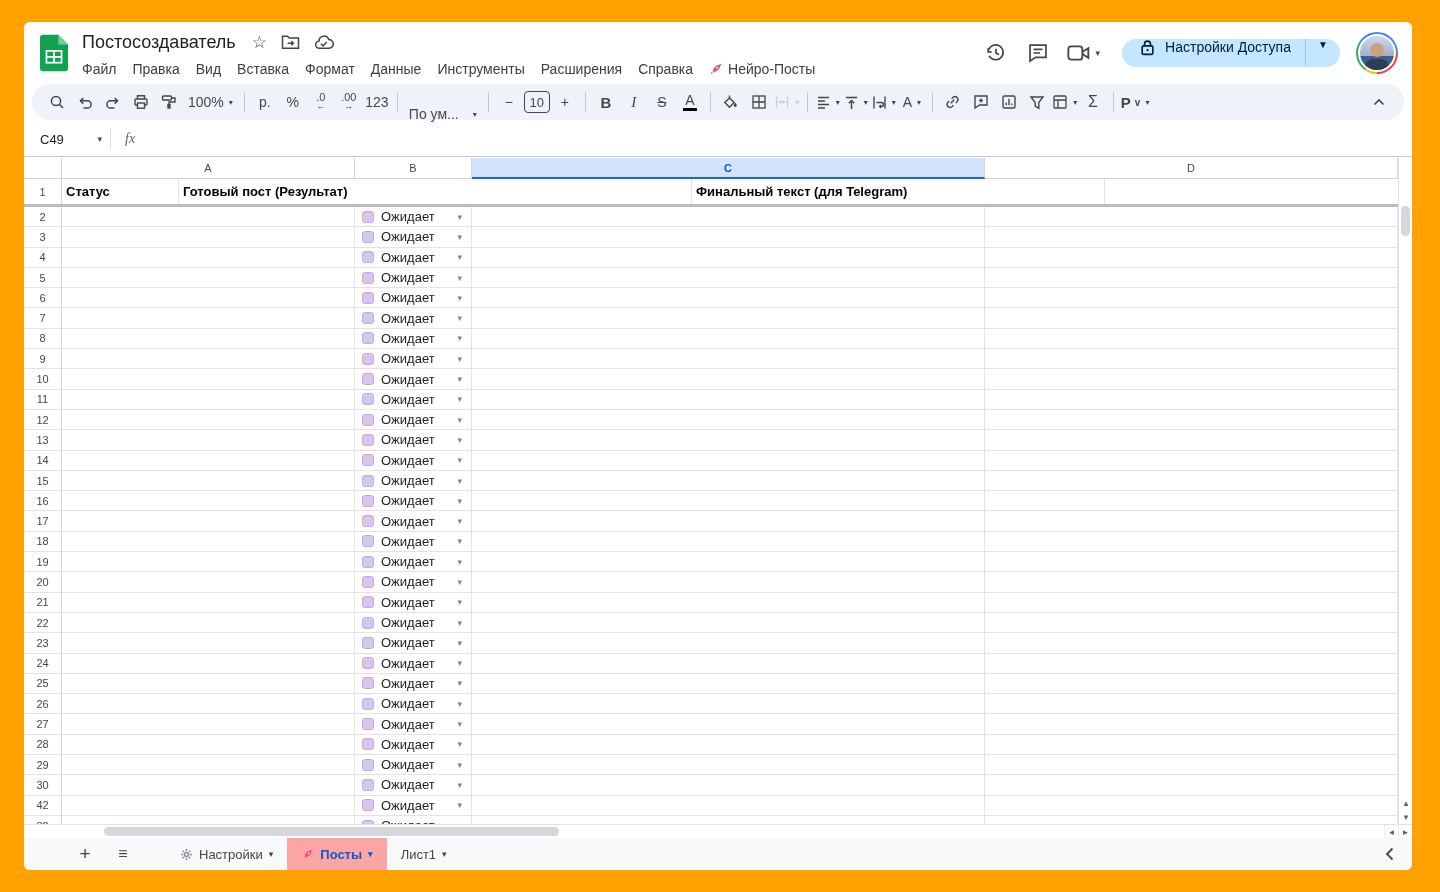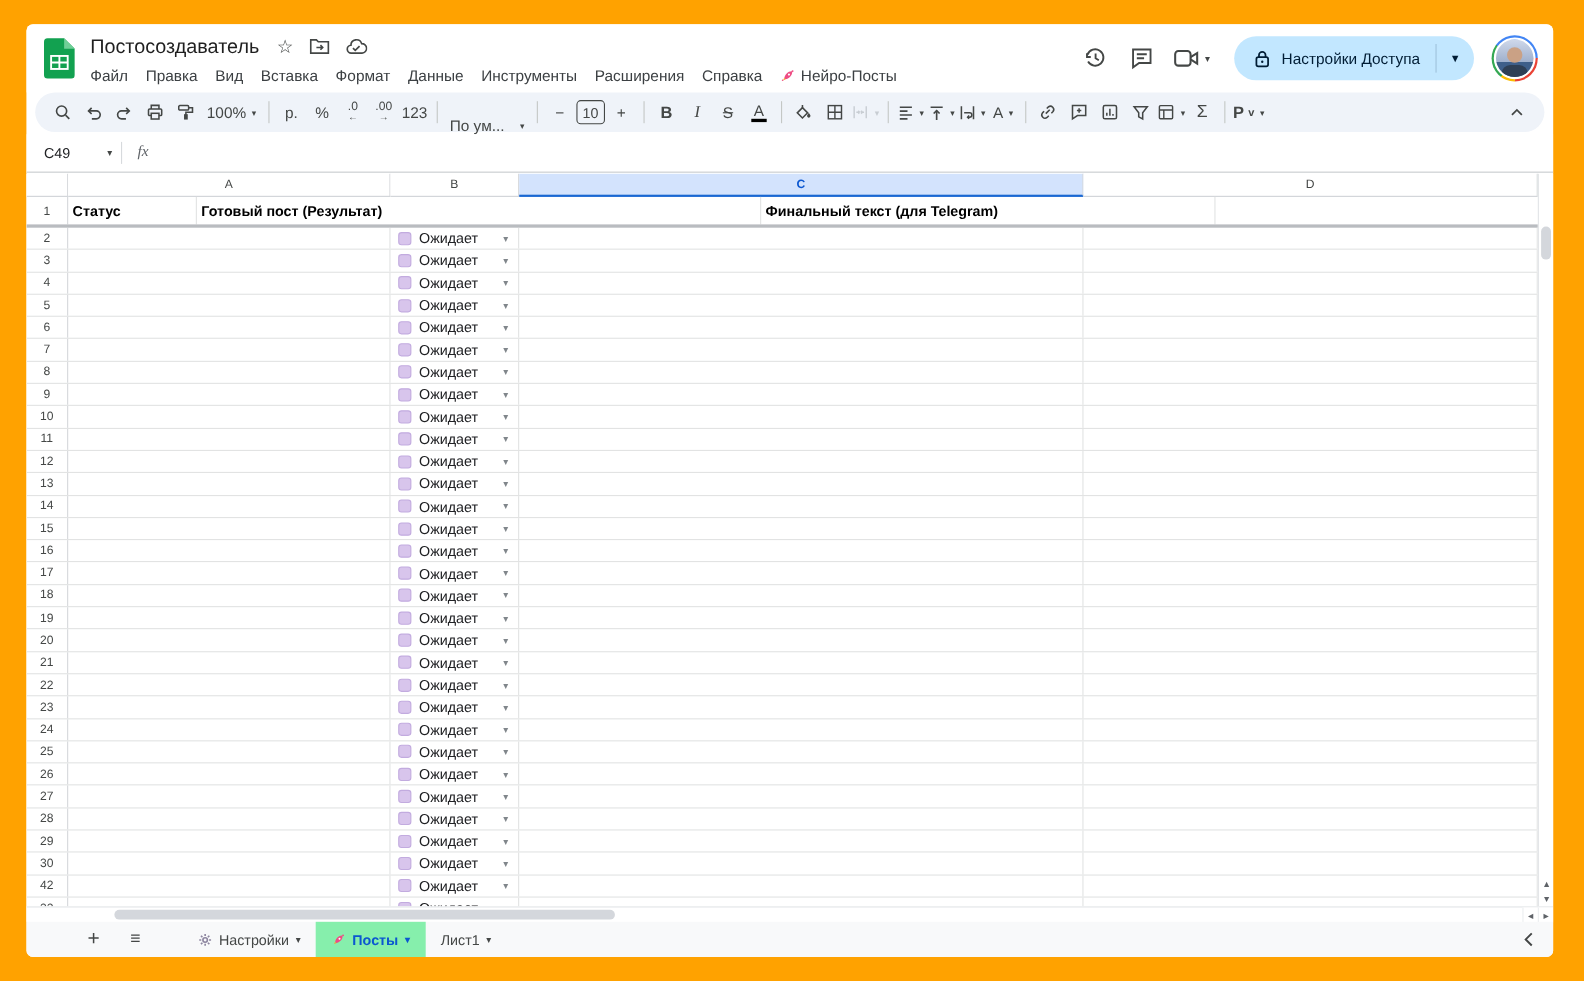--- a/index.html
+++ b/index.html
@@ -16,21 +16,21 @@
   .title-row { display:flex; align-items:center; height:28px; gap:14px; }
   .doc-title { font-size:18px; color:#1f1f1f; margin-right:2px; }
   .title-icon { color:#444746; font-size:17px; display:flex; align-items:center; }
   .menu-row { display:flex; align-items:center; height:26px; margin-left:-8px; }
   .menu-item { font-size:14px; color:#3c4043; padding:3px 8px; border-radius:4px; white-space:nowrap; }
   .menu-item.custom { display:flex; align-items:center; gap:5px; }
   .appbar-right { position:absolute; right:14px; top:0; height:62px; display:flex; align-items:center; gap:16px; }
   .round-icon { width:26px; height:26px; display:flex; align-items:center; justify-content:center; color:#444746; }
   .cam-wrap { display:flex; align-items:center; gap:5px; }
   .dd-arrow { color:#444746; font-size:9px; }
-  .share-pill { display:flex; align-items:center; height:40px; border-radius:20px; background:#c2e7ff; padding-left:18px; margin-left:6px; }
+  .share-pill { display:flex; align-items:flex-start; height:28px; border-radius:20px; background:#c2e7ff; padding-left:18px; margin-left:6px; }
   .share-label { font-size:14px; font-weight:500; color:#001d35; margin-left:10px; }
   .share-sep { width:1px; height:26px; background:rgba(0,29,53,.18); margin-left:14px; }
   .share-dd { width:34px; display:flex; align-items:center; justify-content:center; color:#001d35; font-size:10px; }
   .avatar-ring { width:42px; height:42px; border-radius:50%; padding:2px;
     background:conic-gradient(#4285f4 0 25%, #ea4335 25% 50%, #fbbc04 50% 60%, #34a853 60% 85%, #4285f4 85% 100%); }
   .avatar { width:100%; height:100%; border-radius:50%; border:2px solid #fff; background:linear-gradient(180deg,#cfd8ea 0%,#9fb0cc 60%,#3e5f8a 60%); position:relative; overflow:hidden; }
   .avatar .head { position:absolute; left:50%; top:22%; width:14px; height:14px; margin-left:-7px; border-radius:50%; background:#caa185; }
   .avatar .body { position:absolute; left:50%; bottom:-2px; width:24px; height:13px; margin-left:-12px; border-radius:8px 8px 0 0; background:#2e3f55; }
 
   
@@ -99,21 +99,21 @@
   .hbtn { width:14px; height:14px; display:flex; align-items:center; justify-content:center; font-size:8px; color:#5f6368; border-left:1px solid #eceef0; background:#fff; }
 
   
   .bottombar { position:absolute; left:0; bottom:0; width:100%; height:32px; background:#f8f9fa; display:flex; align-items:center; }
   .bb-icon { width:30px; height:26px; display:flex; align-items:center; justify-content:center; color:#444746; }
   .bb-plus { font-size:19px; margin-left:46px; }
   .bb-burger { font-size:16px; font-weight:bold; margin-left:8px; }
   .tabs { display:flex; height:100%; margin-left:28px; }
   .tab { display:flex; align-items:center; gap:6px; padding:0 14px; font-size:13px; font-weight:500; color:#444746; height:100%; }
   .tab .dd { font-size:9px; color:#444746; }
-  .tab.active { background:#86efac; color:#0b57d0; font-weight:bold; }
+  .tab.active { background:#fca5a5; color:#0b57d0; font-weight:bold; }
   .tab.active .dd { color:#0b57d0; }
   .bb-collapse { margin-left:auto; margin-right:18px; color:#444746; display:flex; align-items:center; }
 </style>
 </head>
 <body>
 
 <div class="window">
 
   <div class="appbar">
     <div class="logo">

